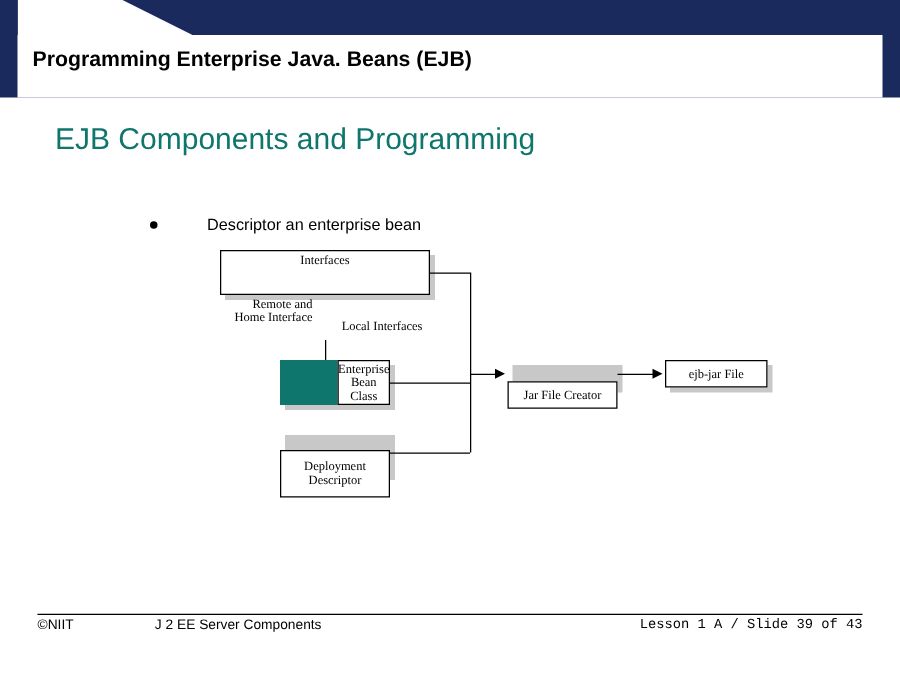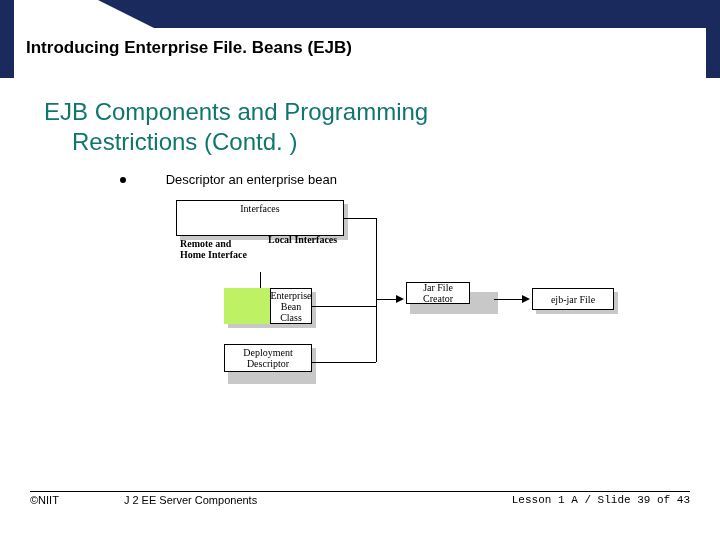--- a/index.html
+++ b/index.html
@@ -77,21 +77,21 @@
   }
   .diagram {
     position: absolute;
     left: 176px;
     top: 200px;
     width: 450px;
     height: 230px;
   }
   .dbox {
     position: absolute;
-    background: #bef264;
+    background: #0f766e;
   }
   .shadow {
     position: absolute;
     background: #c8c8c8;
   }
   .box-inner {
     border: 1px solid #000;
     background: #fff;
     width: 100%;
     height: 100%;
@@ -101,25 +101,24 @@
     text-align: center;
     font-family: "Times New Roman", serif;
     font-size: 10px;
     line-height: 1.1;
     padding: 2px;
   }
   .box-title {
     position: absolute;
     font-family: "Times New Roman", serif;
     font-size: 10px;
-    text-align: left;
+    text-align: right;
     line-height: 1.1;
     color: #000;
     width: 70px;
-    font-weight: bold;
   }
   .line {
     position: absolute;
     background: #000;
   }
   .hline { height: 1px; }
   .vline { width: 1px; }
   .arrow-right {
     position: absolute;
     width: 0; height: 0;
@@ -148,60 +147,59 @@
   .footer-right { flex: 1; text-align: right; font-family: Liberation Mono, monospace; }
 </style>
 </head>
 <body>
 
 <div class="header-band">
   <div class="header-diag"></div>
   <div class="header-inner"></div>
 </div>
 
-<div class="slide-title">Introducing Enterprise File. Beans (EJB)</div>
+<div class="slide-title">Programming Enterprise Java. Beans (EJB)</div>
 
 <div class="content-heading">
   <span>EJB Components and Programming</span>
-  <span class="l2">Restrictions (Contd. )</span>
 </div>
 
 <div class="bullet-row">
   <span class="bullet-dot"></span>
   <span>Descriptor an enterprise bean</span>
 </div>
 
 <div class="diagram">
 
   <div class="shadow" style="left:4px; top:4px; width:168px; height:36px;"></div>
   <div class="dbox" style="left:0; top:0; width:168px; height:36px;">
     <div class="box-inner" style="align-items:flex-start; padding-top:2px;">
       <span>Interfaces</span>
     </div>
   </div>
 
   <div class="box-title" style="left:4px; top:38px; width:70px;">Remote and Home Interface</div>
-  <div class="box-title" style="left:92px; top:34px; width:70px;">Local Interfaces</div>
+  <div class="box-title" style="left:92px; top:56px; width:70px;">Local Interfaces</div>
 
   <div class="shadow" style="left:52px; top:92px; width:88px; height:36px;"></div>
   <div class="dbox" style="left:48px; top:88px; width:88px; height:36px;padding-left:46px;">
     <div class="box-inner">
         <span>Enterprise Bean Class</span>
       </div>
   </div>
 
   <div class="shadow" style="left:52px; top:148px; width:88px; height:36px;"></div>
-  <div class="dbox" style="left:48px; top:144px; width:88px; height:28px;">
+  <div class="dbox" style="left:48px; top:160px; width:88px; height:38px;">
     <div class="box-inner">
         <span>Deployment Descriptor</span>
       </div>
   </div>
 
   <div class="shadow" style="left:234px; top:92px; width:88px; height:22px;"></div>
-  <div class="dbox" style="left:230px; top:82px; width:64px; height:22px;">
+  <div class="dbox" style="left:230px; top:105px; width:88px; height:22px;">
     <div class="box-inner">
         <span>Jar File Creator</span>
       </div>
   </div>
 
   <div class="shadow" style="left:360px; top:92px; width:82px; height:22px;"></div>
   <div class="dbox" style="left:356px; top:88px; width:82px; height:22px;">
     <div class="box-inner">
         <span>ejb-jar File</span>
       </div>

